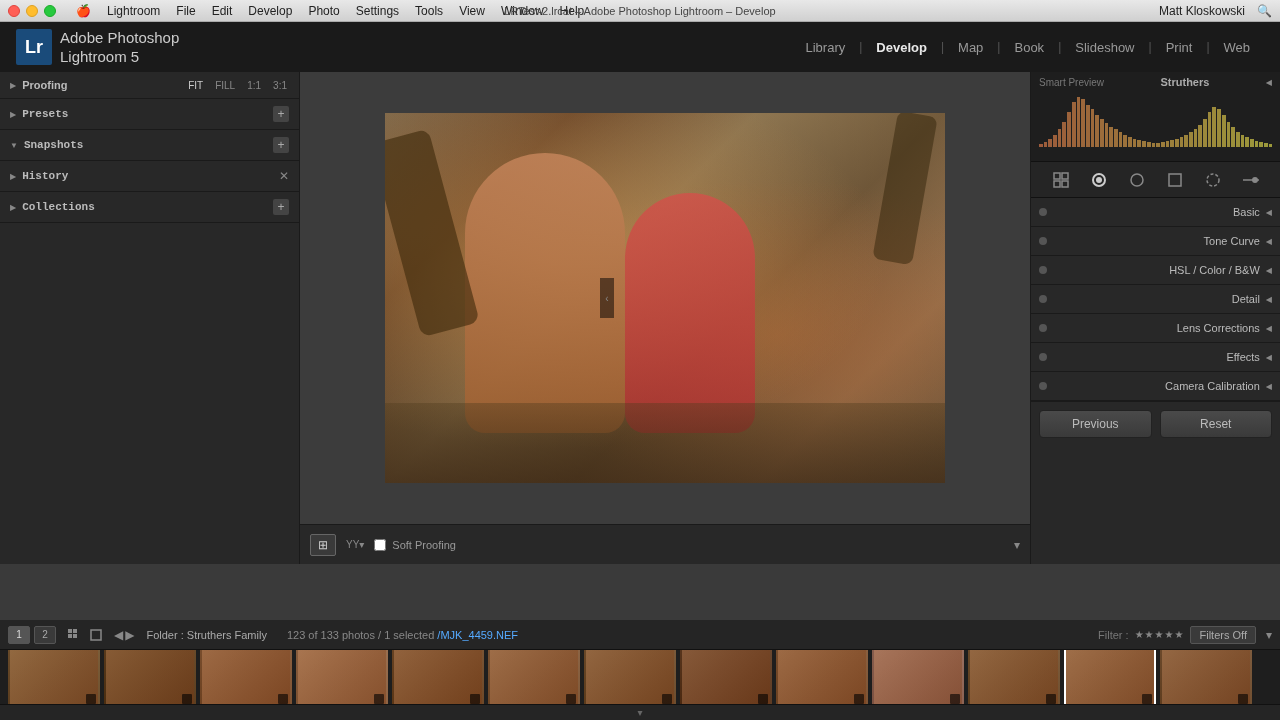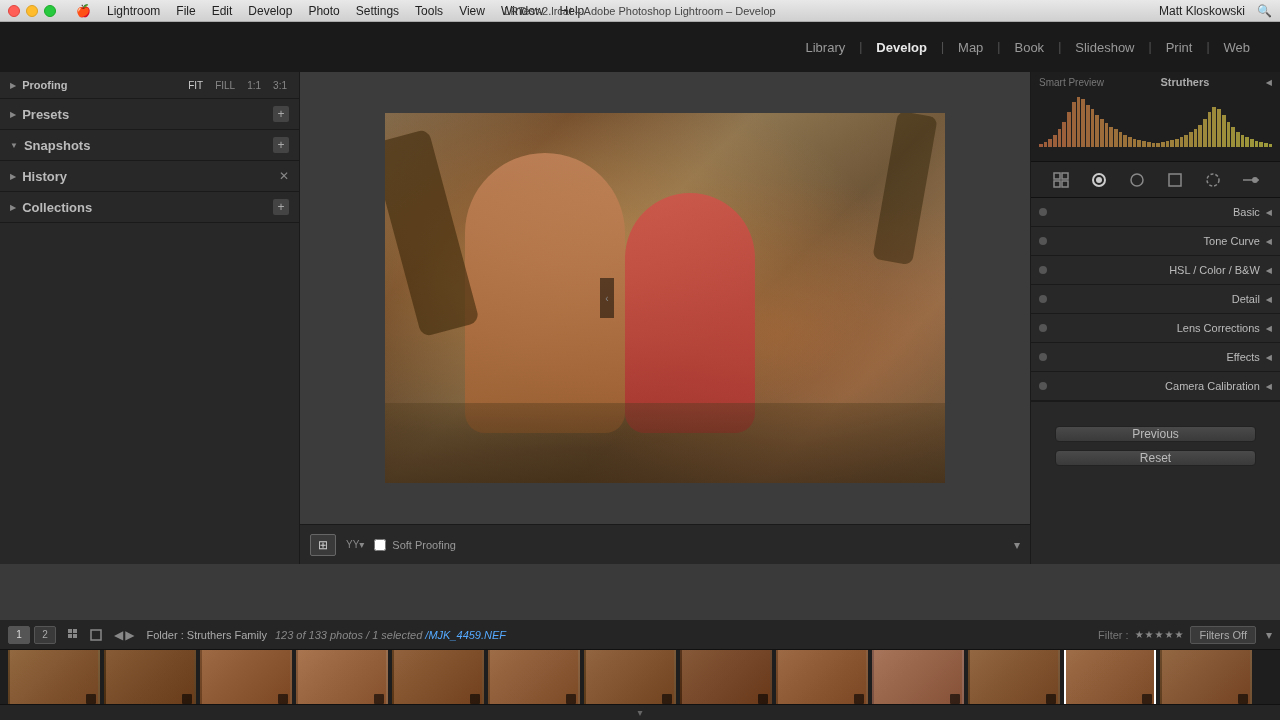--- a/index.html
+++ b/index.html
@@ -65,21 +65,21 @@
       overflow-y: auto;
       flex-shrink: 0;
     }
     .panel-section { border-bottom: 1px solid #1a1a1a; }
     .panel-header {
       display: flex; align-items: center; padding: 6px 10px;
       cursor: pointer; user-select: none;
       height: 30px;
     }
     .panel-triangle { margin-right: 6px; font-size: 8px; color: #888; }
-    .panel-title { font-size: 13px; font-weight: 600; color: #bbb; text-transform: none; flex: 1; }
+    .panel-title { font-size: 11px; font-weight: 600; color: #bbb; text-transform: none; flex: 1; font-family: Liberation Mono, monospace; }
     .panel-btn {
       width: 16px; height: 16px;
       background: #444;
       border: none; color: #aaa; cursor: pointer;
       font-size: 12px; display: flex; align-items: center; justify-content: center;
       border-radius: 2px;
     }
     .panel-close-btn { background: none; border: none; color: #888; cursor: pointer; font-size: 12px; }
     .navigator-header { display: flex; align-items: center; padding: 4px 10px; height: 26px; }
     .nav-tri { font-size: 8px; color: #888; margin-right: 6px; }
@@ -225,21 +225,21 @@
       width: 22px; height: 18px; background: #3a3a3a; border: 1px solid #555;
       color: #aaa; font-size: 10px; cursor: pointer; border-radius: 2px;
       display: flex; align-items: center; justify-content: center;
     }
     .fs-page-btn.active { background: #555; color: #ddd; }
     .fs-view-btns { display: flex; gap: 2px; }
     .fs-view-btn { width: 20px; height: 18px; display: flex; align-items: center; justify-content: center; color: #888; cursor: pointer; font-size: 10px; }
     .fs-arrows { display: flex; gap: 2px; }
     .fs-arrow { color: #888; cursor: pointer; font-size: 12px; }
     .fs-folder { font-size: 11px; color: #aaa; margin-left: 4px; }
-    .fs-path-info { font-size: 11px; color: #888; margin-left: 0; font-style: italic; }
+    .fs-path-info { font-size: 11px; color: #888; margin-left: 12px; }
     .fs-filter-area { margin-left: auto; display: flex; align-items: center; gap: 6px; }
     .fs-filter-label { font-size: 11px; color: #777; }
     .filter-off { font-size: 11px; color: #aaa; background: #3a3a3a; border: 1px solid #555; padding: 2px 8px; border-radius: 2px; }
 
     .filmstrip-photos {
       flex: 1;
       display: flex;
       align-items: center;
       padding: 4px 8px;
       gap: 4px;
@@ -258,23 +258,22 @@
     .thumb-overlay {
       position: absolute; bottom: 0; right: 0;
       display: flex; gap: 2px; padding: 2px;
     }
     .thumb-icon { width: 10px; height: 10px; background: rgba(0,0,0,0.6); border-radius: 1px; }
 
     
     .prev-reset-area {
       display: flex;
       gap: 8px;
-      padding: 24px;
+      padding: 8px;
       border-top: 1px solid #1a1a1a;
-      flex-direction: column;
     }
     .prev-btn, .reset-btn {
       flex: 1; height: 28px;
       background: linear-gradient(to bottom, #4a4a4a, #3a3a3a);
       border: 1px solid #222;
       color: #bbb; font-size: 12px;
       cursor: pointer; border-radius: 4px;
     }
 
     .panel-copy-paste {
@@ -336,20 +335,27 @@
     <span>Help</span>
   </div>
   <div class="titlebar-title">LRTest-2.lrcat – Adobe Photoshop Lightroom – Develop</div>
   <div class="titlebar-right">
     <span>Matt Kloskowski</span>
     <span>🔍</span>
   </div>
 </div>
 
 <div class="app-header">
+  <div class="lr-logo">
+    <div class="lr-badge">Lr</div>
+    <div class="lr-name">
+      <span>Adobe Photoshop</span>
+      <span>Lightroom 5</span>
+    </div>
+  </div>
   <div class="app-nav">
     <span class="nav-item">Library</span>
     <span class="nav-sep">|</span>
     <span class="nav-item active">Develop</span>
     <span class="nav-sep">|</span>
     <span class="nav-item">Map</span>
     <span class="nav-sep">|</span>
     <span class="nav-item">Book</span>
     <span class="nav-sep">|</span>
     <span class="nav-item">Slideshow</span>

